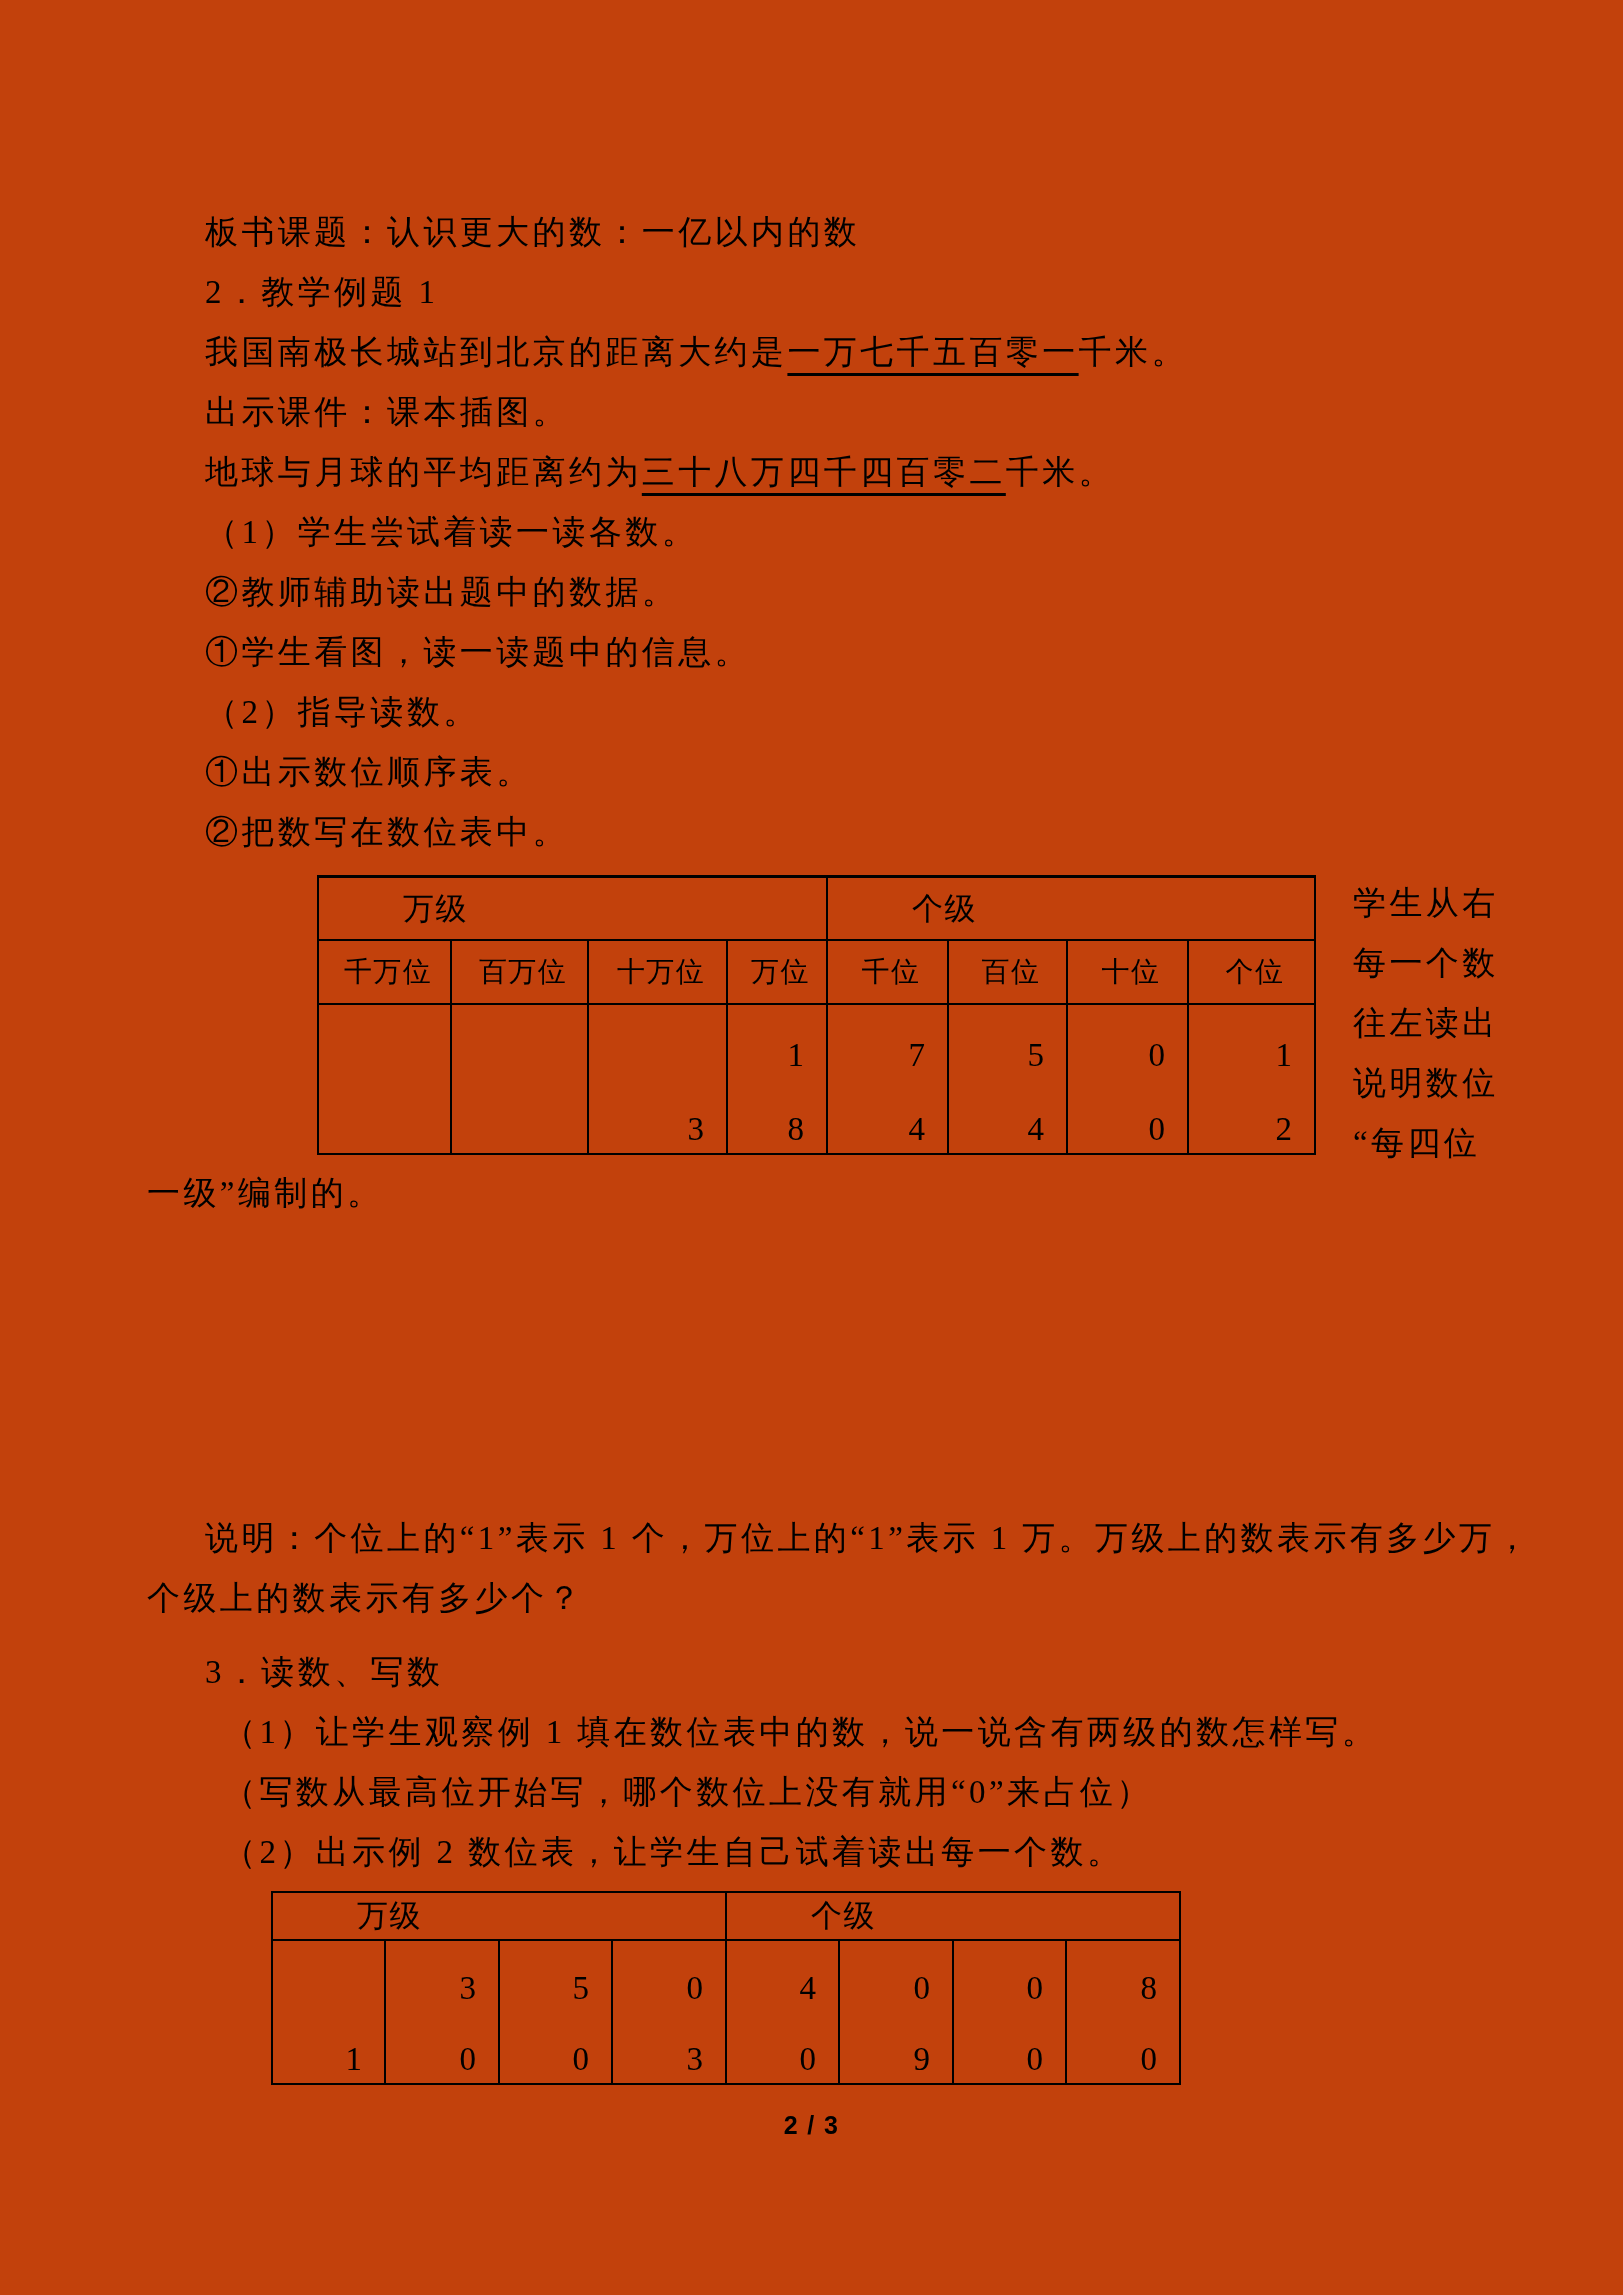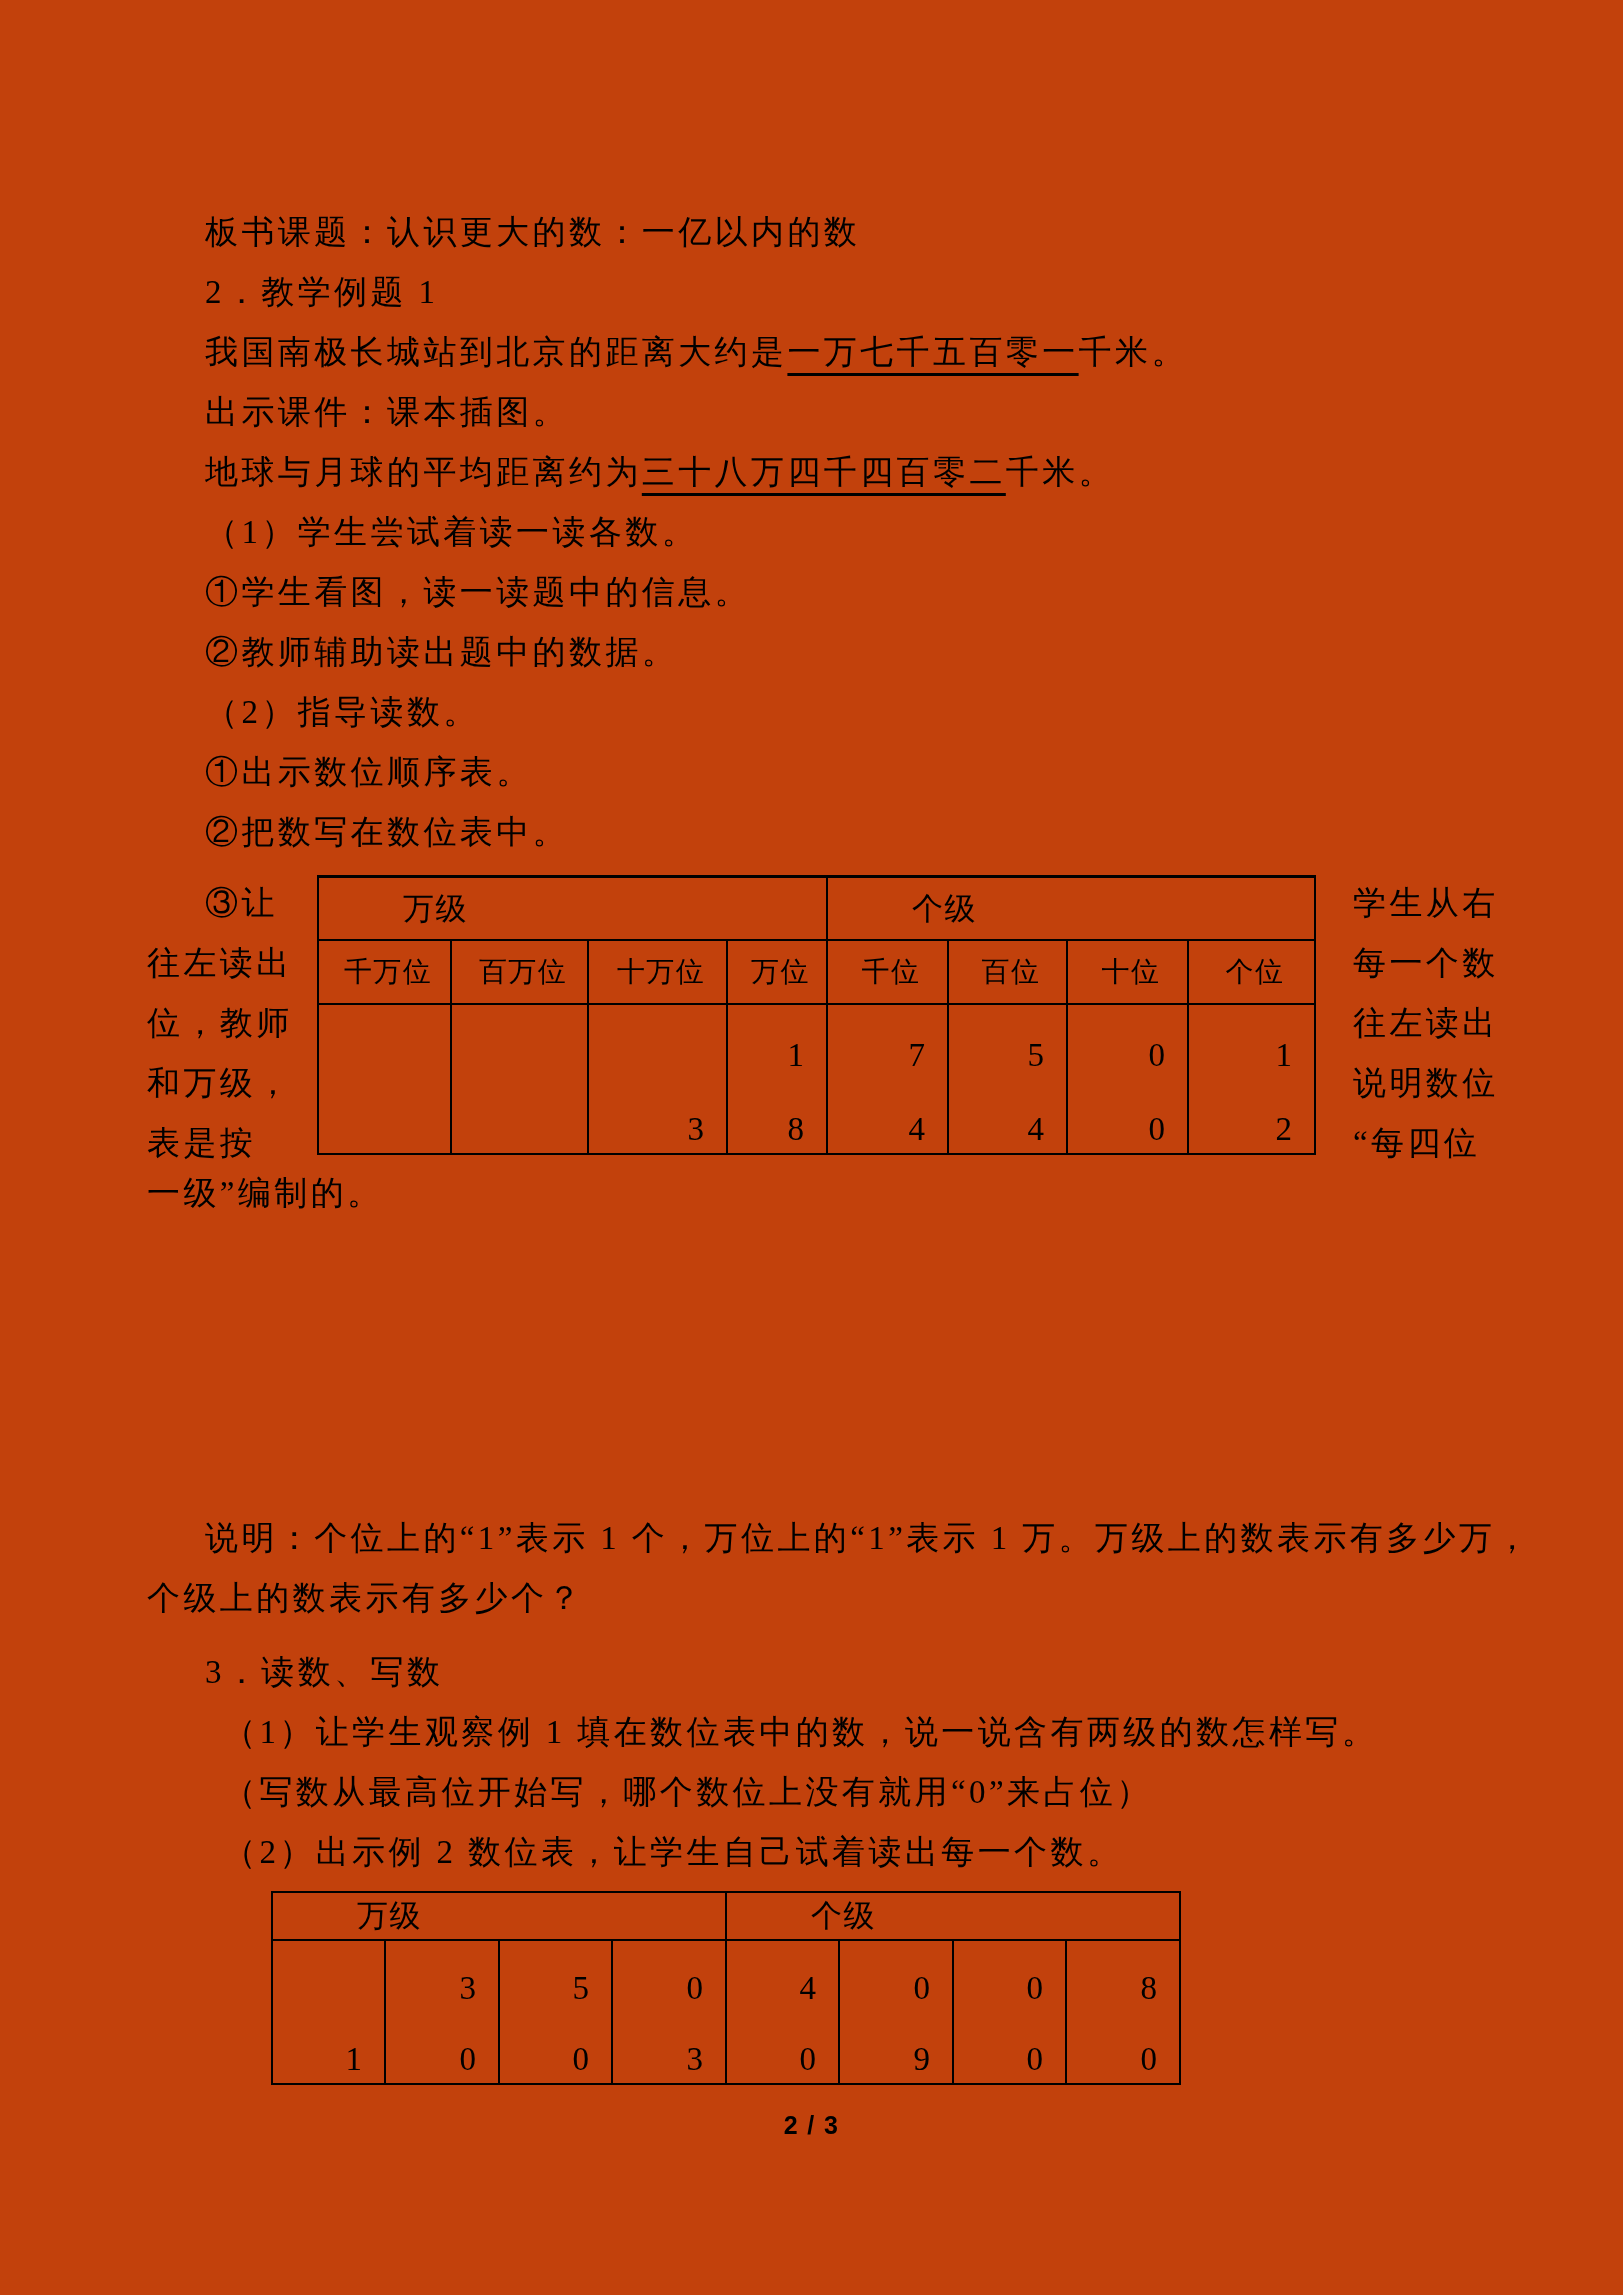--- a/index.html
+++ b/index.html
@@ -52,34 +52,27 @@
 
 <div class="page">
 
   <div class="top-block">
     <div class="line ind">板书课题：认识更大的数：一亿以内的数</div>
     <div class="line ind">2．教学例题 1</div>
     <div class="line ind"><span>我国南极长城站到北京的距离大约是</span><span class="u">一万七千五百零一</span><span>千米。</span></div>
     <div class="line ind">出示课件：课本插图。</div>
     <div class="line ind"><span>地球与月球的平均距离约为</span><span class="u">三十八万四千四百零二</span><span>千米。</span></div>
     <div class="line ind">（1）学生尝试着读一读各数。</div>
+    <div class="line ind">②教师辅助读出题中的数据。</div>
     <div class="line ind">①学生看图，读一读题中的信息。</div>
-    <div class="line ind">②教师辅助读出题中的数据。</div>
     <div class="line ind">（2）指导读数。</div>
     <div class="line ind">①出示数位顺序表。</div>
     <div class="line ind">②把数写在数位表中。</div>
   </div>
 
-  <div class="wrap-left">
-    <div class="line ind">③让</div>
-    <div class="line">往左读出</div>
-    <div class="line">位，教师</div>
-    <div class="line">和万级，</div>
-    <div class="line">表是按</div>
-  </div>
 
   <table class="pvt t1">
     <colgroup>
       <col style="width:133px">
         <col style="width:137px">
         <col style="width:139px">
         <col style="width:100px">
       <col style="width:121px">
         <col style="width:119px">
         <col style="width:121px">

